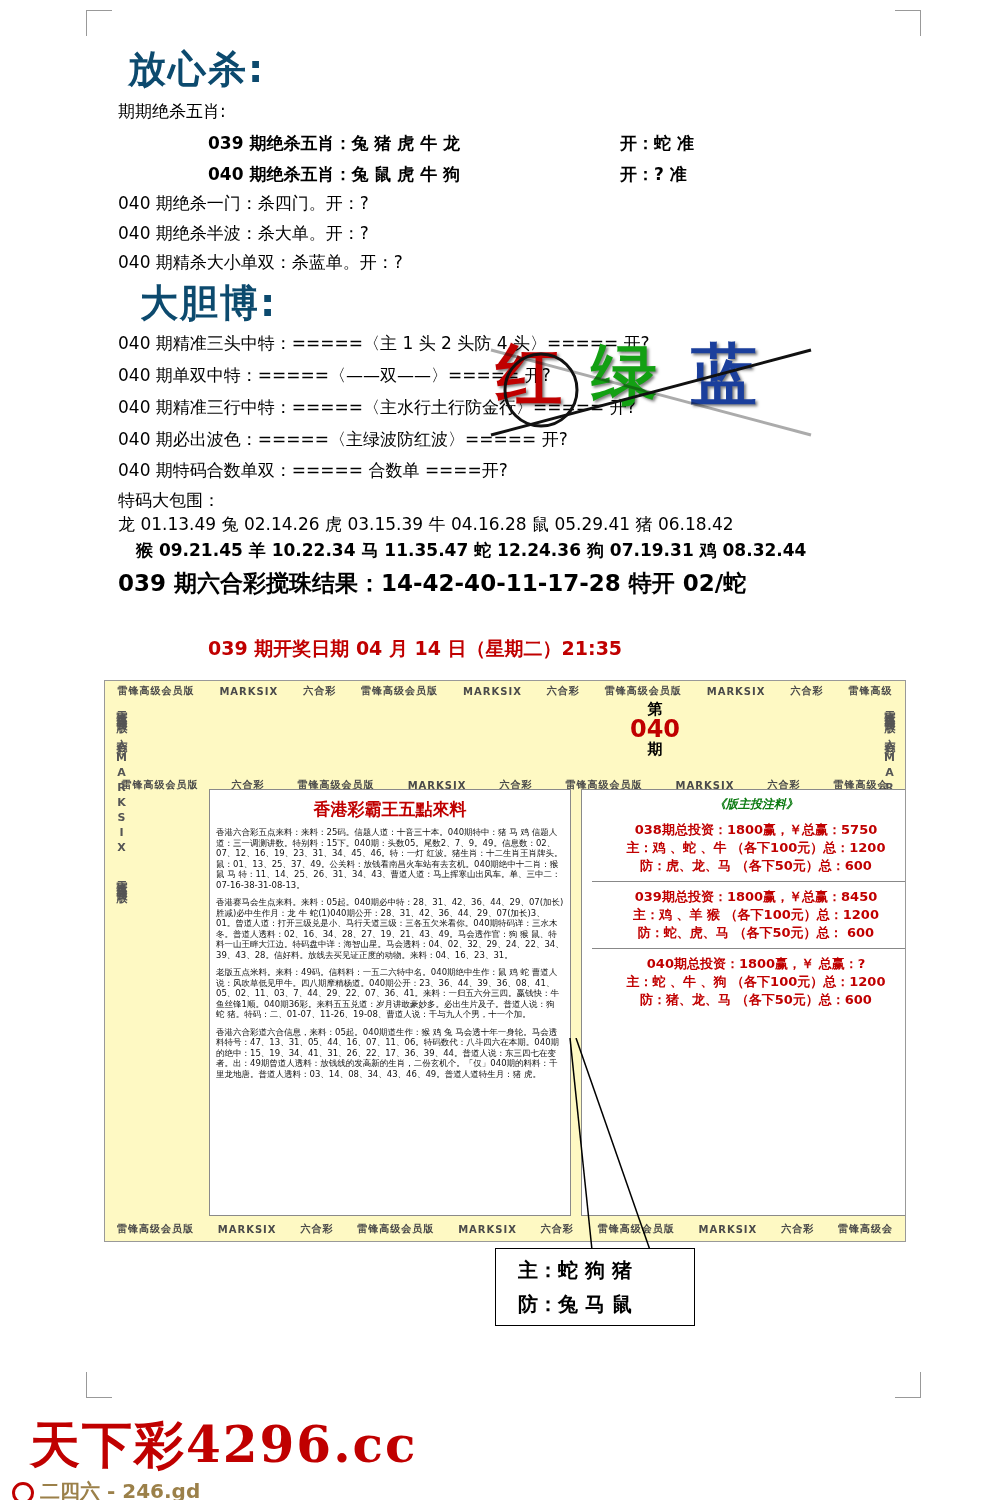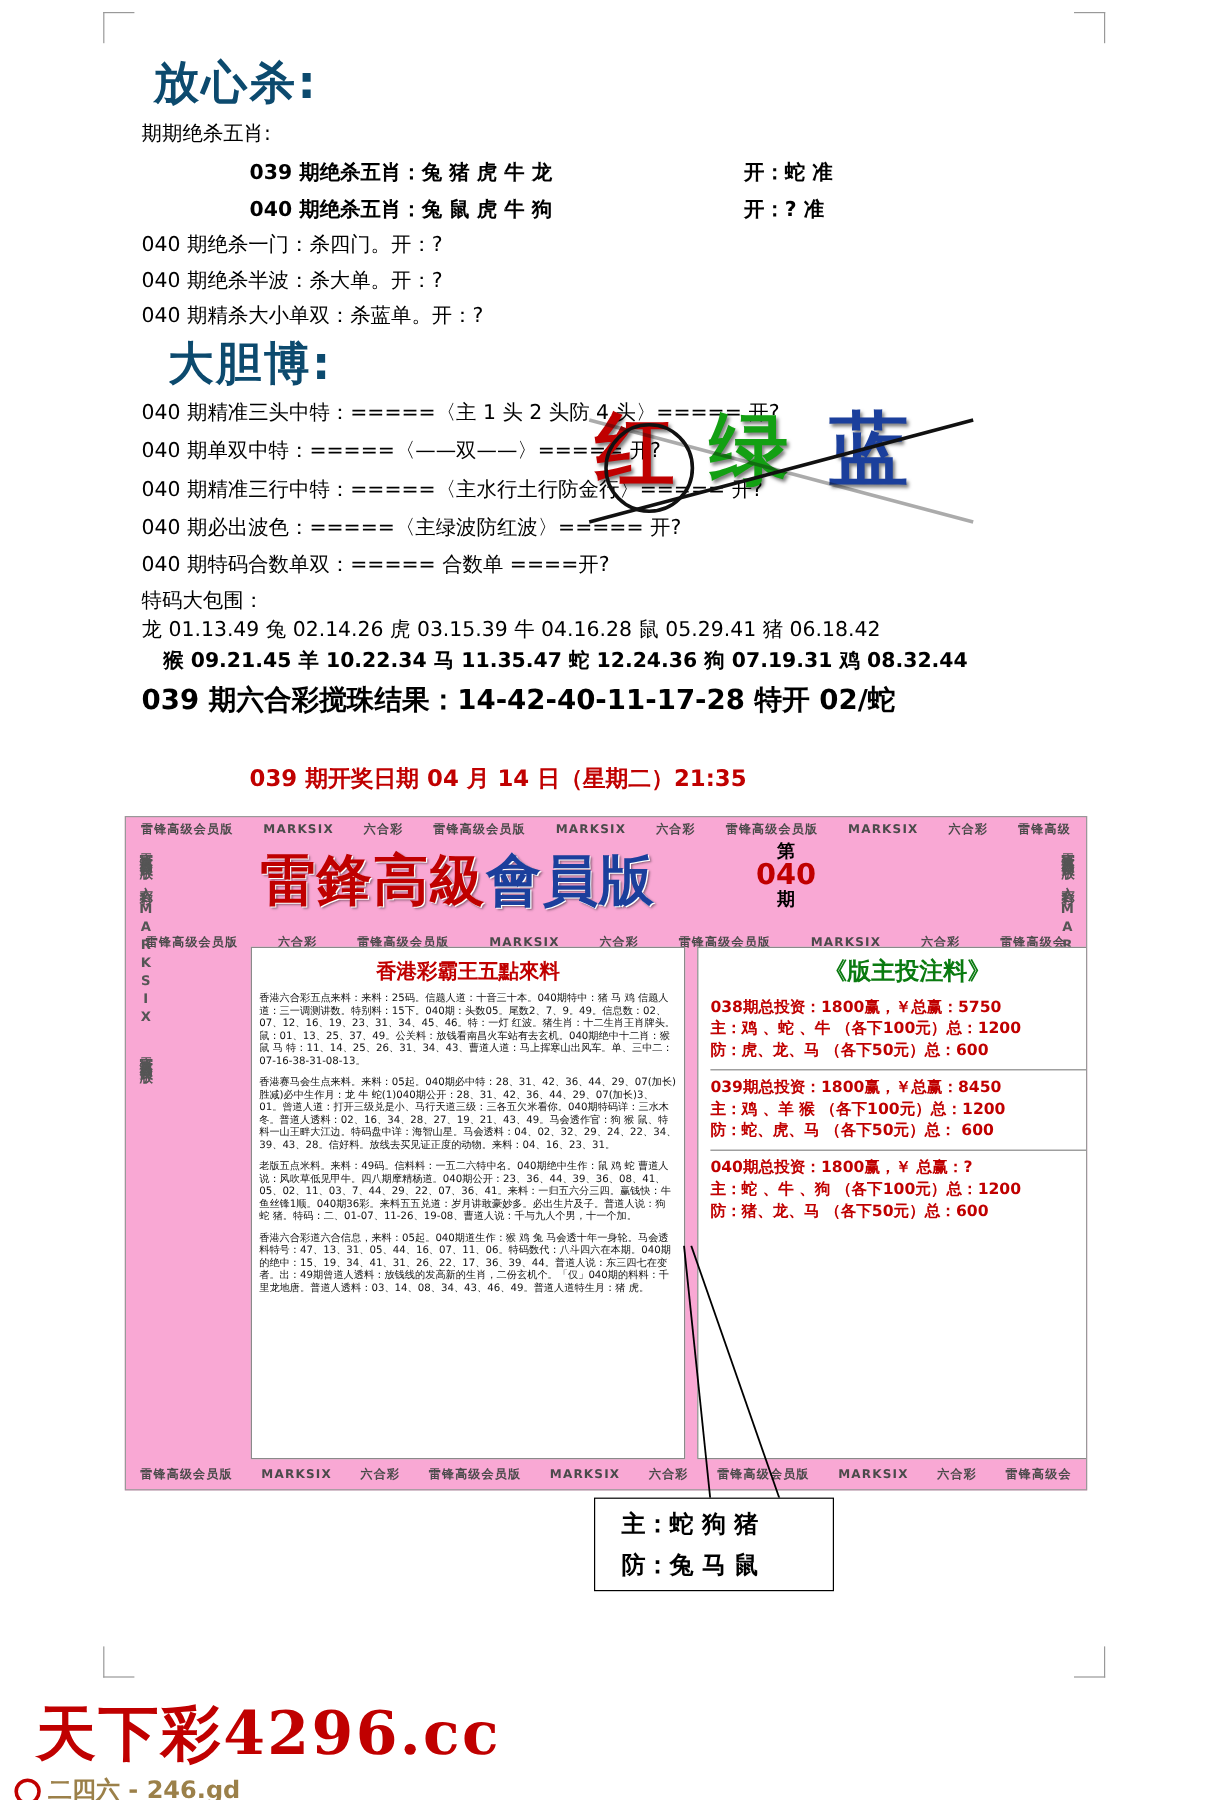--- a/index.html
+++ b/index.html
@@ -30,21 +30,21 @@
   .resultline{
     position:absolute;left:118px;top:568px;font-size:23px;font-weight:bold;color:#000;
     white-space:nowrap;
   }
   .dateline{
     position:absolute;left:208px;top:636px;font-size:19px;font-weight:bold;color:#c00000;
     white-space:nowrap;
   }
 
   
-  .poster{position:absolute;left:104px;top:680px;width:800px;height:560px;background:#f9a8d4;
+  .poster{position:absolute;left:104px;top:680px;width:800px;height:560px;background:#fef9c3;
           border:1px solid #999;overflow:hidden;}
   .wm-row{position:absolute;left:0;width:800px;height:16px;color:#4a4a4a;font-size:10px;
           display:flex;justify-content:space-around;align-items:center;font-weight:bold;
           letter-spacing:1px;}
   .wm-top{top:2px;} .wm-mid{top:96px;} .wm-bot{bottom:4px;}
 
   .side-wm{position:absolute;top:20px;width:28px;height:500px;color:#555;font-size:11px;
            font-weight:bold;writing-mode:vertical-rl;text-orientation:upright;
            letter-spacing:2px;line-height:28px;overflow:hidden;}
   .side-l{left:2px;} .side-r{right:2px;}
@@ -63,23 +63,23 @@
 
   .panel{position:absolute;background:#fff;border:1px solid #8a8a8a;overflow:hidden;}
   .panel-left{left:104px;top:108px;width:360px;height:425px;}
   .panel-right{left:476px;top:108px;width:348px;height:425px;}
 
   .pl-title{margin:8px 0 4px 0;text-align:center;font-size:17px;font-weight:bold;color:#c00000;
             font-family:"DejaVu Serif","Liberation Serif",serif;}
   .pl-body{padding:2px 6px;font-size:8.5px;line-height:10.5px;color:#111;}
   .pl-body p{margin:0 0 7px 0;}
 
-  .pr-title{margin:6px 0 6px 0;text-align:center;font-size:20px;font-weight:bold;color:#0a7a10;
-            font-family:"DejaVu Serif","Liberation Serif",serif;}
-  .block{padding:2px 10px;font-size:13px;line-height:18px;color:#c00000;font-weight:bold;}
+  .pr-title{margin:6px 0 6px 0;text-align:center;font-size:12px;font-weight:bold;color:#0a7a10;
+            font-family:"DejaVu Serif","Liberation Serif",serif;font-style:italic;}
+  .block{padding:2px 10px;font-size:13px;line-height:18px;color:#c00000;font-weight:bold;text-align:center;}
   .block .hdr{white-space:nowrap;}
   .block .row{color:#c00000;}
   .sep{height:1px;background:#888;margin:4px 10px;}
 
   .rgb{position:absolute;left:486px;top:330px;width:330px;height:120px;}
   .rgb span{position:absolute;font-size:66px;font-weight:bold;
             font-family:"DejaVu Serif","Liberation Serif",serif;
             text-shadow:2px 2px 3px rgba(0,0,0,.5);}
   .rgb .c1{left:10px;top:0;color:#c00000;}
   .rgb .c2{left:105px;top:0;color:#13a013;}
@@ -181,23 +181,20 @@
       <span>六合彩</span>
       <span>雷锋高级会员版</span>
       <span>MARKSIX</span>
       <span>六合彩</span>
       <span>雷锋高级会</span>
     </div>
 
     <div class="side-wm side-l">雷锋高级会员版 六合彩 MARKSIX 雷锋高级会员版</div>
     <div class="side-wm side-r">雷锋高级会员版 六合彩 MARKSIX 雷锋高级会员版 六合彩</div>
 
-    <div class="title-red">
-      <span>雷鋒高級</span><span class="title-blue">會員版</span>
-    </div>
 
     <div class="issue">
       <div>第</div>
       <div class="num">040</div>
       <div>期</div>
     </div>
 
     <div class="panel panel-left">
       <div class="pl-title">香港彩霸王五點來料</div>
       <div class="pl-body">

